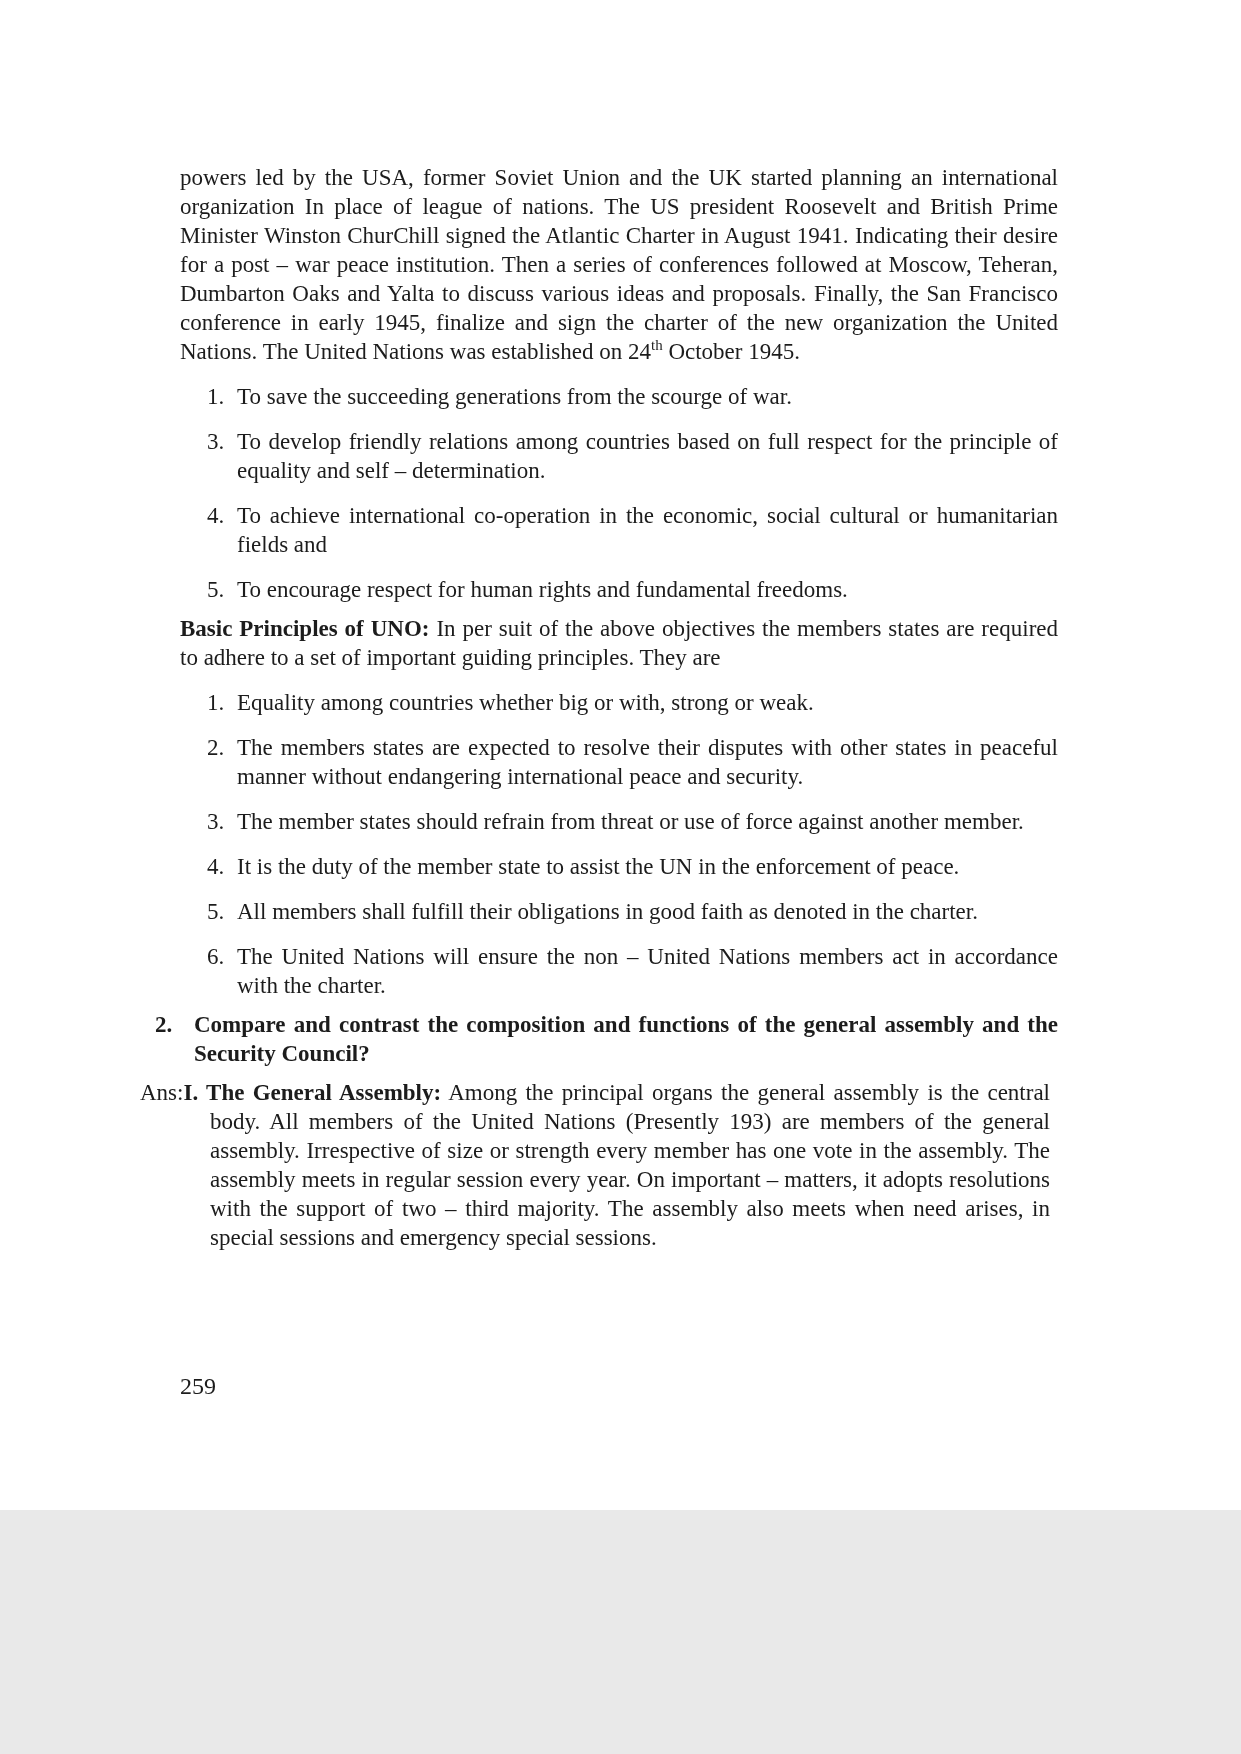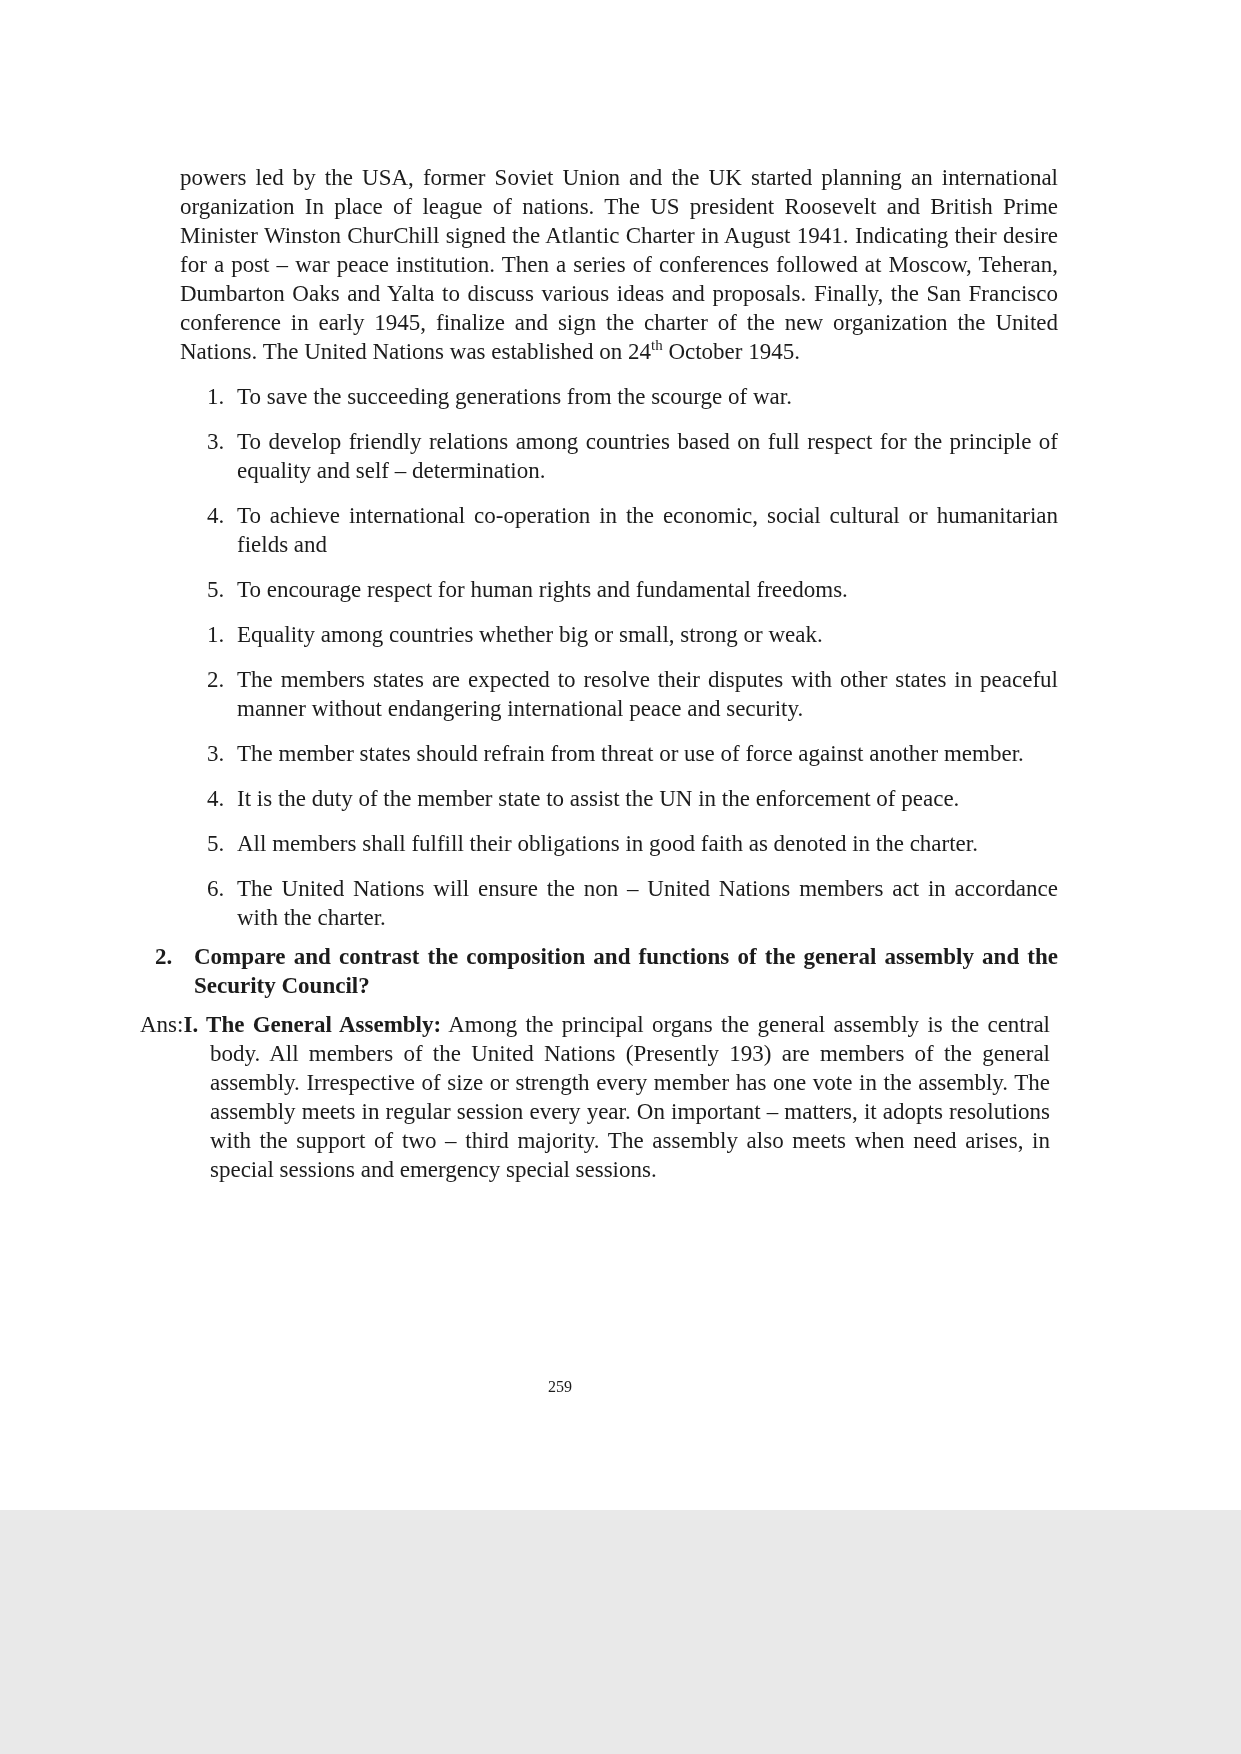--- a/index.html
+++ b/index.html
@@ -44,43 +44,44 @@
     padding-left: 22px;
     text-indent: -70px;
     margin: 8px;
   }
 
   .page-num {
     position: absolute;
     top: 1372px;
     left: 180px;
     width: 760px;
-    text-align: center;
-    font-size: 16px;
+    text-align: left;
+    font-size: 24px;
   }
 </style>
 </head>
 <body>
 
 <div class="page">
   <div class="content">
 
     <p class="para"><span>powers led by the USA, former Soviet Union and the UK started planning an international organization In place of league of nations. The US president Roosevelt and British Prime Minister Winston ChurChill signed the Atlantic Charter in August 1941. Indicating their desire for a post – war peace institution. Then a series of conferences followed at Moscow, Teheran, Dumbarton Oaks and Yalta to discuss various ideas and proposals. Finally, the San Francisco conference in early 1945, finalize and sign the charter of the new organization the United Nations. The United Nations was established on 24</span><sup class="sup">th</sup><span> October 1945.</span></p>
 
 
     <div>
       <div class="list-item"><span class="num">1.</span><span>To save the succeeding generations from the scourge of war.</span></div>
       <div class="list-item"><span class="num">3.</span><span>To develop friendly relations among countries based on full respect for the principle of equality and self – determination.</span></div>
       <div class="list-item"><span class="num">4.</span><span>To achieve international co-operation in the economic, social cultural or humanitarian fields and</span></div>
       <div class="list-item"><span class="num">5.</span><span>To encourage respect for human rights and fundamental freedoms.</span></div>
     </div>
 
+    <p class="para"><span class="bold">Basic Principles of UNO:</span><span> In per suit of the above objectives the members states are required to adhere to a set of important guiding principles. They are</span></p>
 
     <div>
-      <div class="list-item"><span class="num">1.</span><span>Equality among countries whether big or small, strong or weak.</span></div>
+      <div class="list-item"><span class="num">1.</span><span>Equality among countries whether big or with, strong or weak.</span></div>
       <div class="list-item"><span class="num">2.</span><span>The members states are expected to resolve their disputes with other states in peaceful manner without endangering international peace and security.</span></div>
       <div class="list-item"><span class="num">3.</span><span>The member states should refrain from threat or use of force against another member.</span></div>
       <div class="list-item"><span class="num">4.</span><span>It is the duty of the member state to assist the UN in the enforcement of peace.</span></div>
       <div class="list-item"><span class="num">5.</span><span>All members shall fulfill their obligations in good faith as denoted in the charter.</span></div>
       <div class="list-item"><span class="num">6.</span><span>The United Nations will ensure the non – United Nations members act in accordance with the charter.</span></div>
     </div>
 
     <p class="question"><span class="q-num">2.</span><span>Compare and contrast the composition and functions of the general assembly and the Security Council?</span></p>
 
     <p class="answer"><span>Ans:</span><span class="bold">I. The General Assembly:</span><span> Among the principal organs the general assembly is the central body. All members of the United Nations (Presently 193) are members of the general assembly. Irrespective of size or strength every member has one vote in the assembly. The assembly meets in regular session every year. On important – matters, it adopts resolutions with the support of two – third majority. The assembly also meets when need arises, in special sessions and emergency special sessions.</span></p>

